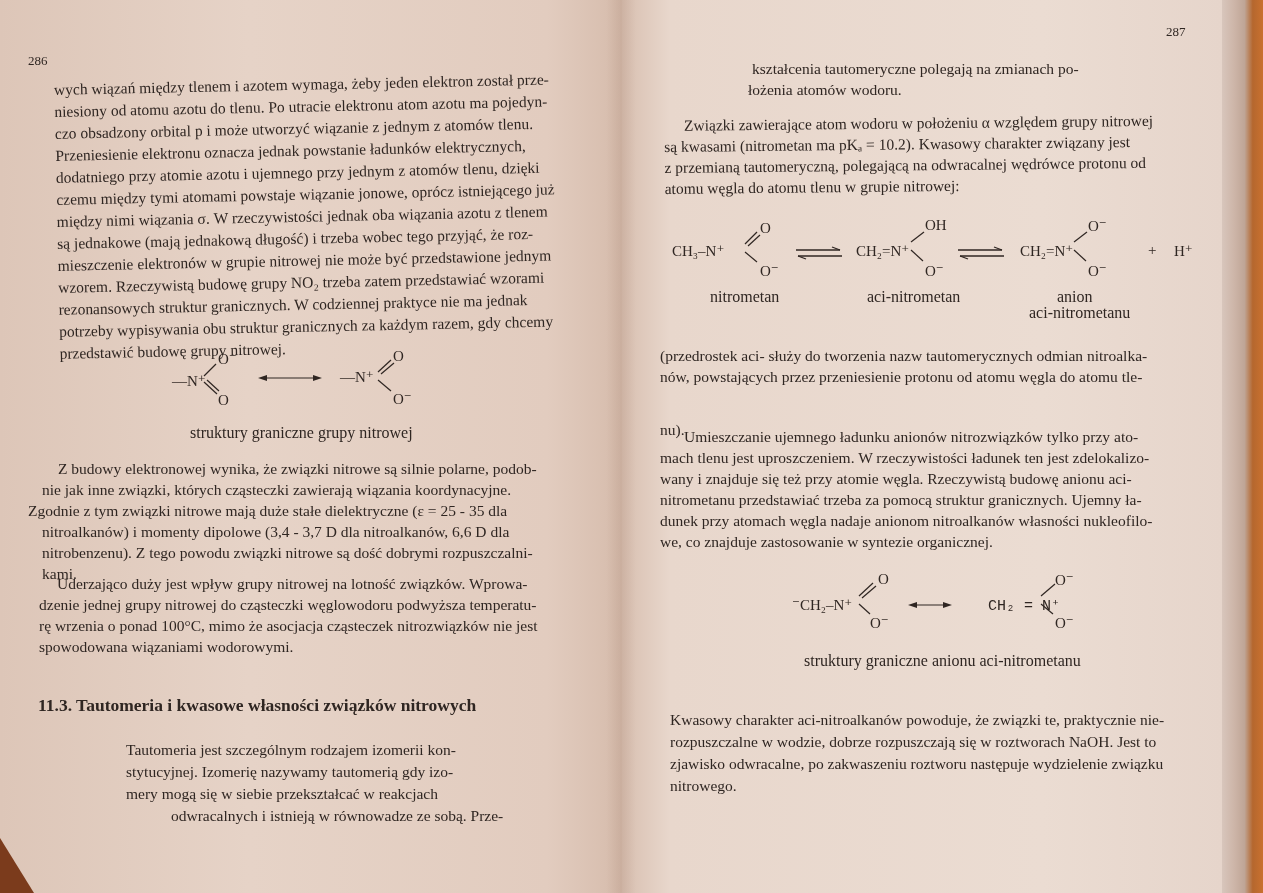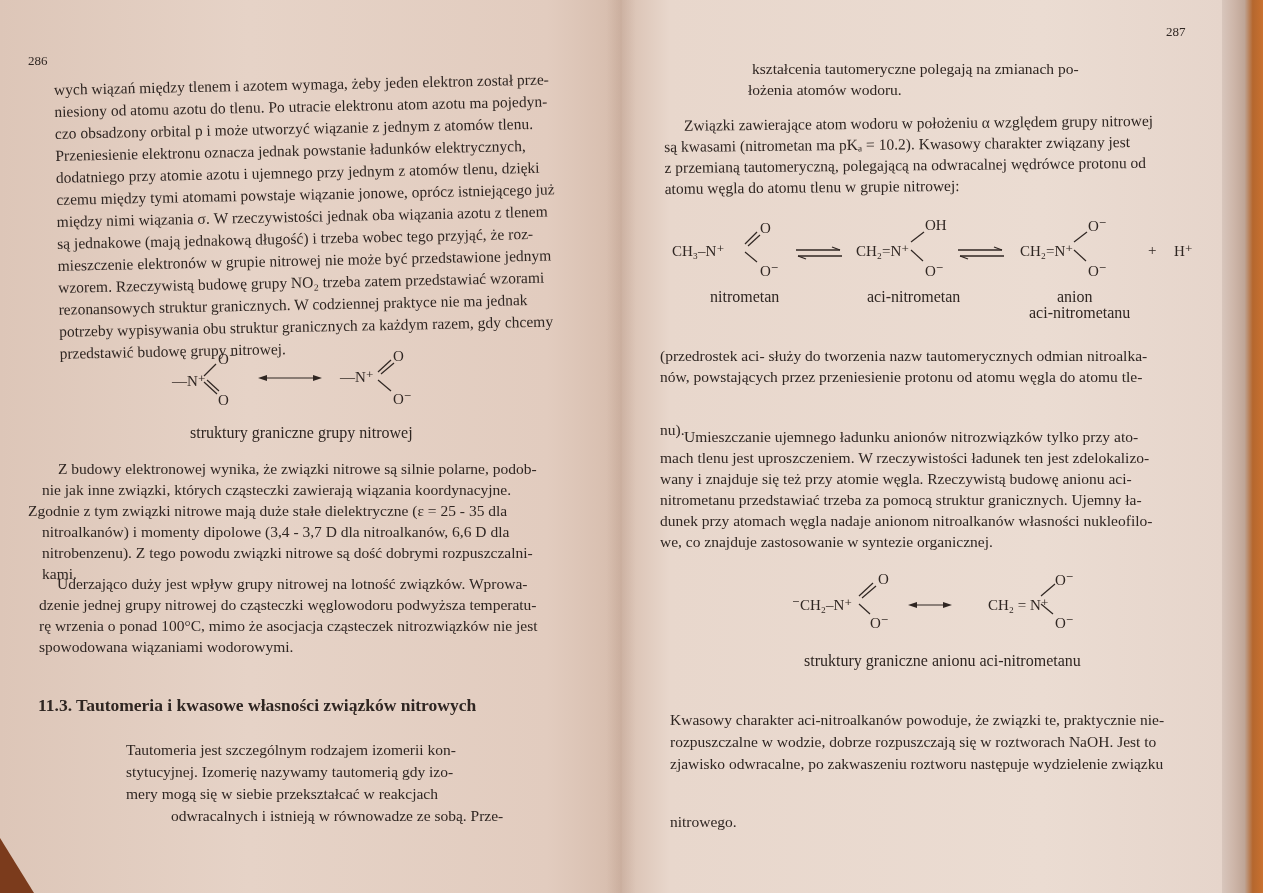--- a/index.html
+++ b/index.html
@@ -176,28 +176,28 @@
   <svg style="left:856px;top:578px;" width="28" height="42">
     <line x1="3" y1="18" x2="17" y2="5" stroke="#2f2622" stroke-width="1.2"></line>
     <line x1="6" y1="20" x2="20" y2="8" stroke="#2f2622" stroke-width="1.2"></line>
     <line x1="3" y1="26" x2="14" y2="36" stroke="#2f2622" stroke-width="1.2"></line>
   </svg>
   <svg style="left:908px;top:600px;" width="44" height="10">
     <line x1="4" y1="5" x2="40" y2="5" stroke="#2f2622" stroke-width="1.2"></line>
     <polygon points="0,5 9,2 9,8" fill="#2f2622"></polygon>
     <polygon points="44,5 35,2 35,8" fill="#2f2622"></polygon>
   </svg>
-  <div class="chem" style="left:988px;top:596px;">CH₂ = N⁺</div>
+  <div class="chem" style="left:988px;top:596px;font-family:Liberation Mono, monospace;">CH₂ = N⁺</div>
   <div class="chem" style="left:1055px;top:571px;">O⁻</div>
   <div class="chem" style="left:1055px;top:614px;">O⁻</div>
   <svg style="left:1038px;top:578px;" width="26" height="42">
     <line x1="3" y1="18" x2="17" y2="6" stroke="#2f2622" stroke-width="1.2"></line>
     <line x1="3" y1="26" x2="15" y2="36" stroke="#2f2622" stroke-width="1.2"></line>
   </svg>
   <div class="cap" style="left:804px;top:652px;font-family:Liberation Serif, serif;">struktury graniczne anionu aci-nitrometanu</div>
 </div>
 
 <div>
   <div class="line" style="left:670px;top:710px;">Kwasowy charakter aci-nitroalkanów powoduje, że związki te, praktycznie nie-</div>
   <div class="line" style="left:670px;top:732px;">rozpuszczalne w wodzie,  dobrze rozpuszczają się w roztworach NaOH.  Jest to</div>
   <div class="line" style="left:670px;top:754px;">zjawisko odwracalne, po zakwaszeniu roztworu następuje wydzielenie związku</div>
-  <div class="line" style="left:670px;top:776px;margin-top:36px;">nitrowego.</div>
+  <div class="line" style="left:670px;top:776px;">nitrowego.</div>
 </div>
 
 </body></html>

